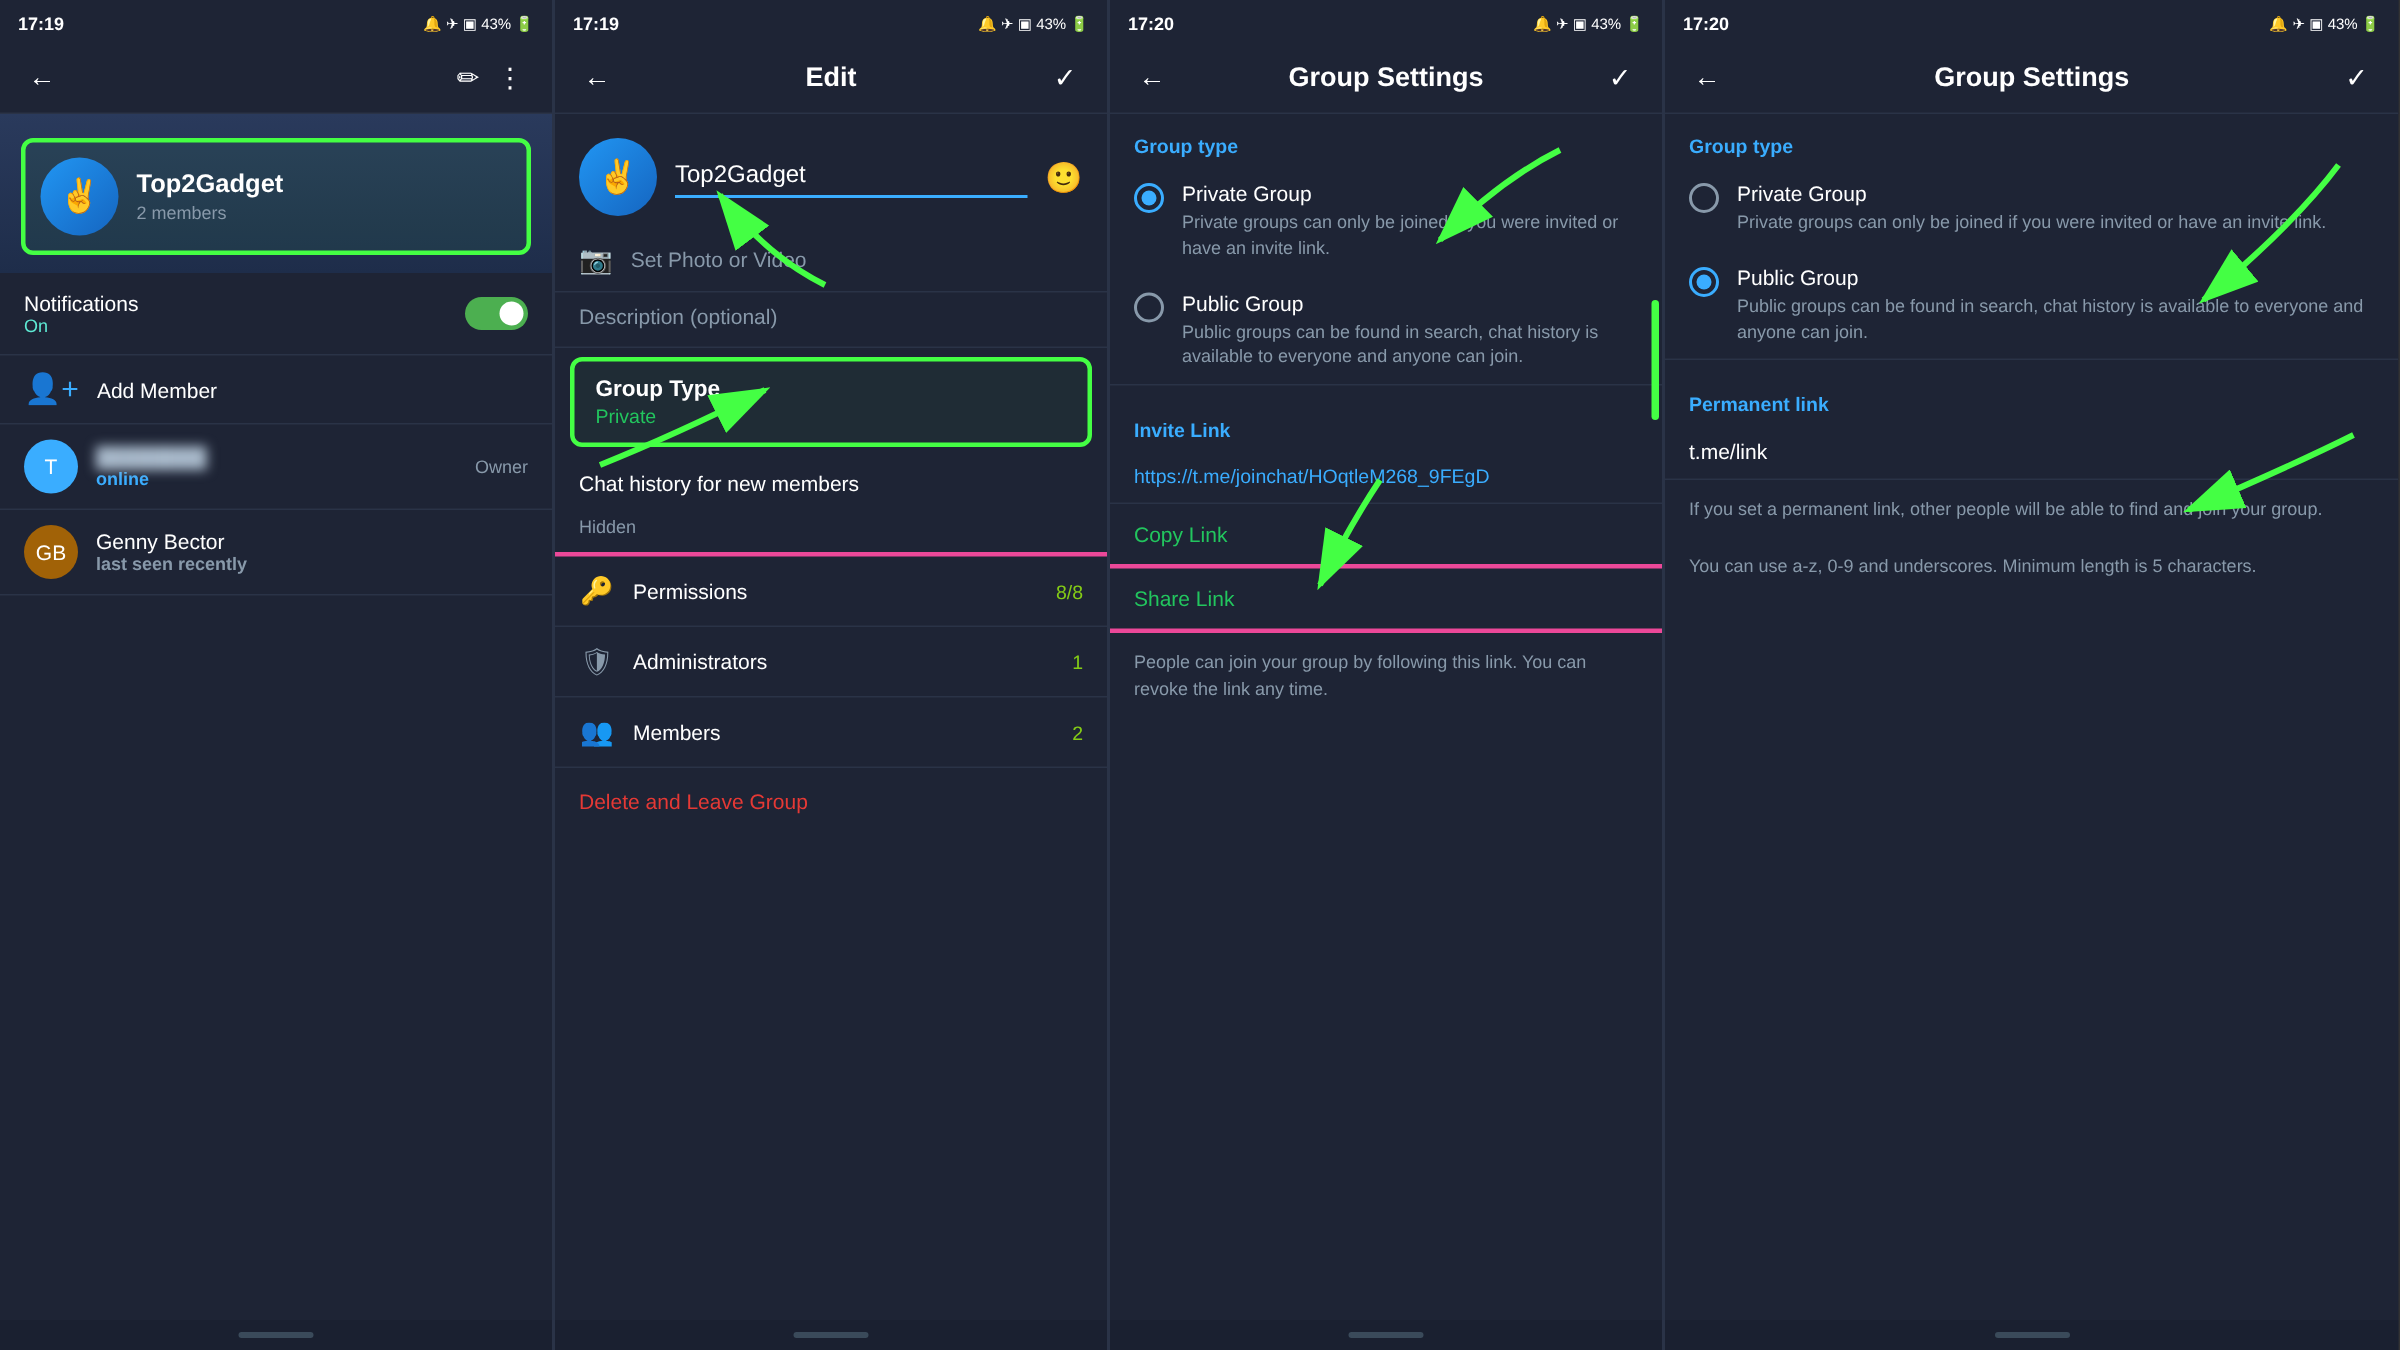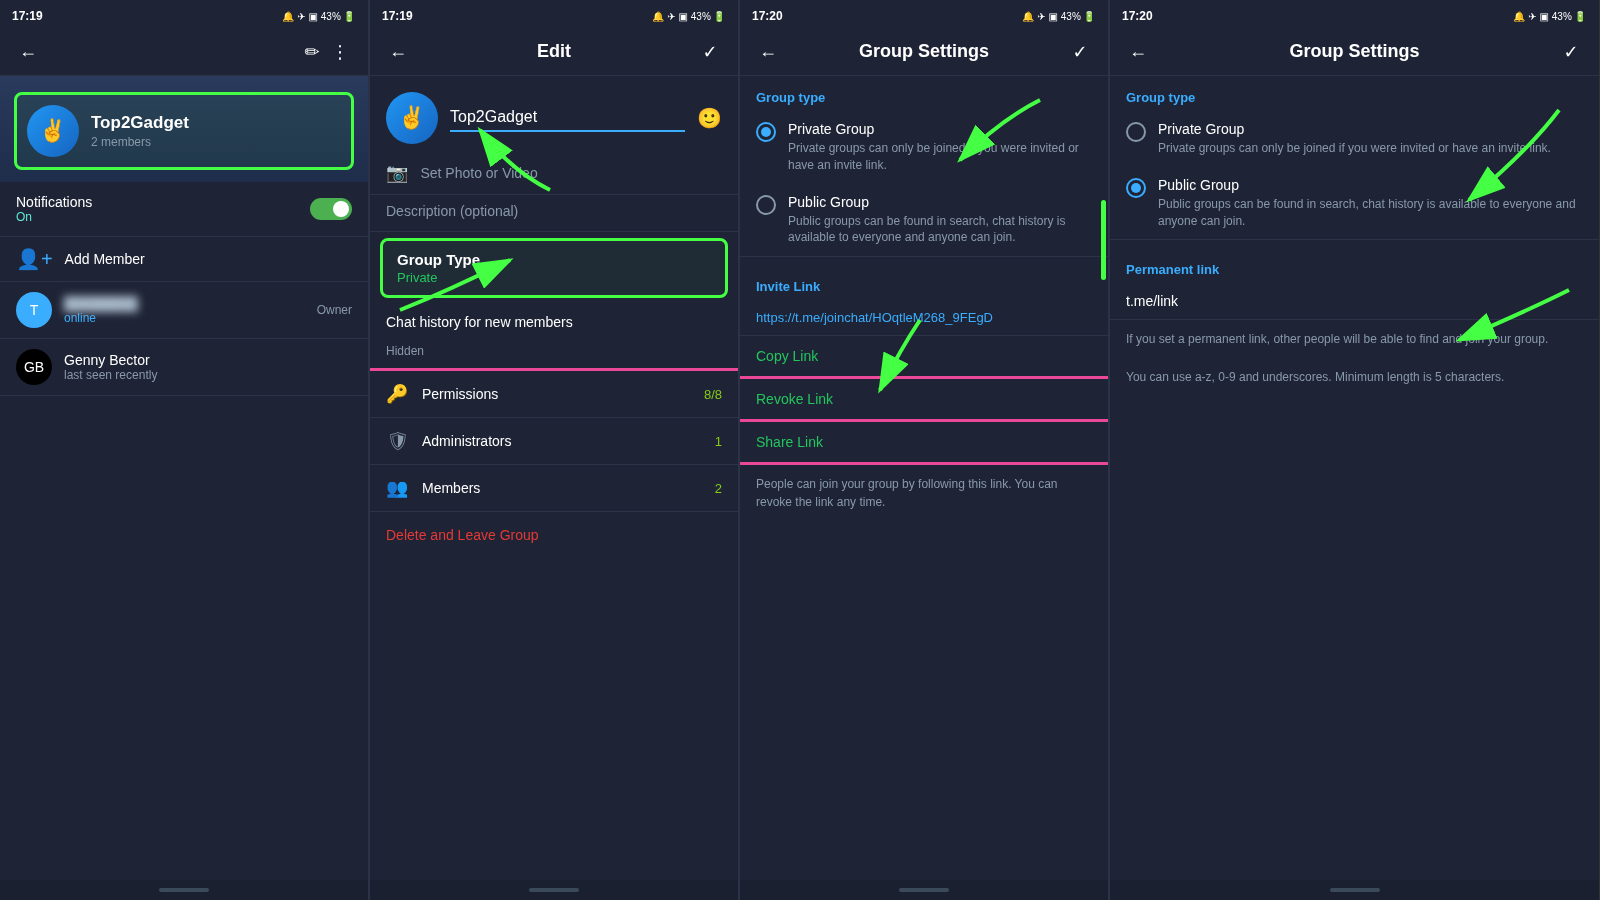--- a/index.html
+++ b/index.html
@@ -145,21 +145,21 @@
     .section-item {
       display: flex;
       align-items: center;
       padding: 10px 16px;
       gap: 12px;
       cursor: pointer;
       border-bottom: 1px solid #2a3347;
     }
 
     .member-name { font-size: 14px; color: #fff; font-weight: 500; }
-    .member-sub { font-size: 12px; color: #3aadff; }
+    .member-sub { font-size: 12px; color: #3aadff; font-weight: bold; }
     .member-sub.offline { color: #8899aa; }
 
     .owner-badge { color: #8899aa; font-size: 12px; margin-left: auto; }
 
     
     .edit-group-name {
       padding: 16px 16px 8px;
       display: flex;
       align-items: center;
       gap: 12px;
@@ -390,21 +390,21 @@
     <div class="section-item">
       <div class="avatar-sm" style="background:#3aadff;">T</div>
       <div style="flex:1;">
         <div class="member-name blurred-text">████████</div>
         <div class="member-sub">online</div>
       </div>
       <div class="owner-badge">Owner</div>
     </div>
 
     <div class="section-item">
-      <div class="avatar-sm" style="background:#000000;">GB</div>
+      <div class="avatar-sm" style="background:#a16207;">GB</div>
       <div style="flex:1;">
         <div class="member-name">Genny Bector</div>
         <div class="member-sub offline">last seen recently</div>
       </div>
     </div>
   </div>
 
   <div class="bottom-bar">
     <div class="bottom-dot"></div>
   </div>
@@ -543,21 +543,20 @@
       <div class="radio-text">
         <div class="radio-title">Public Group</div>
         <div class="radio-desc">Public groups can be found in search, chat history is available to everyone and anyone can join.</div>
       </div>
     </div>
 
     <div class="invite-section">
       <div class="section-header">Invite Link</div>
       <div class="invite-link-row">https://t.me/joinchat/HOqtleM268_9FEgD</div>
       <div class="link-action">Copy Link</div>
-      <div class="link-action">Revoke Link</div>
       <div class="link-action">Share Link</div>
       <div class="link-note">People can join your group by following this link. You can revoke the link any time.</div>
     </div>
   </div>
 
   <div style="position:absolute; top:90px; left:160px; pointer-events:none; z-index:10;">
     <svg width="150" height="100" viewBox="0 0 150 100">
       <defs>
           <marker id="ah4" markerWidth="10" markerHeight="7" refX="9" refY="3.5" orient="auto">
             <polygon points="0 0, 10 3.5, 0 7" fill="#44ff44"></polygon>

